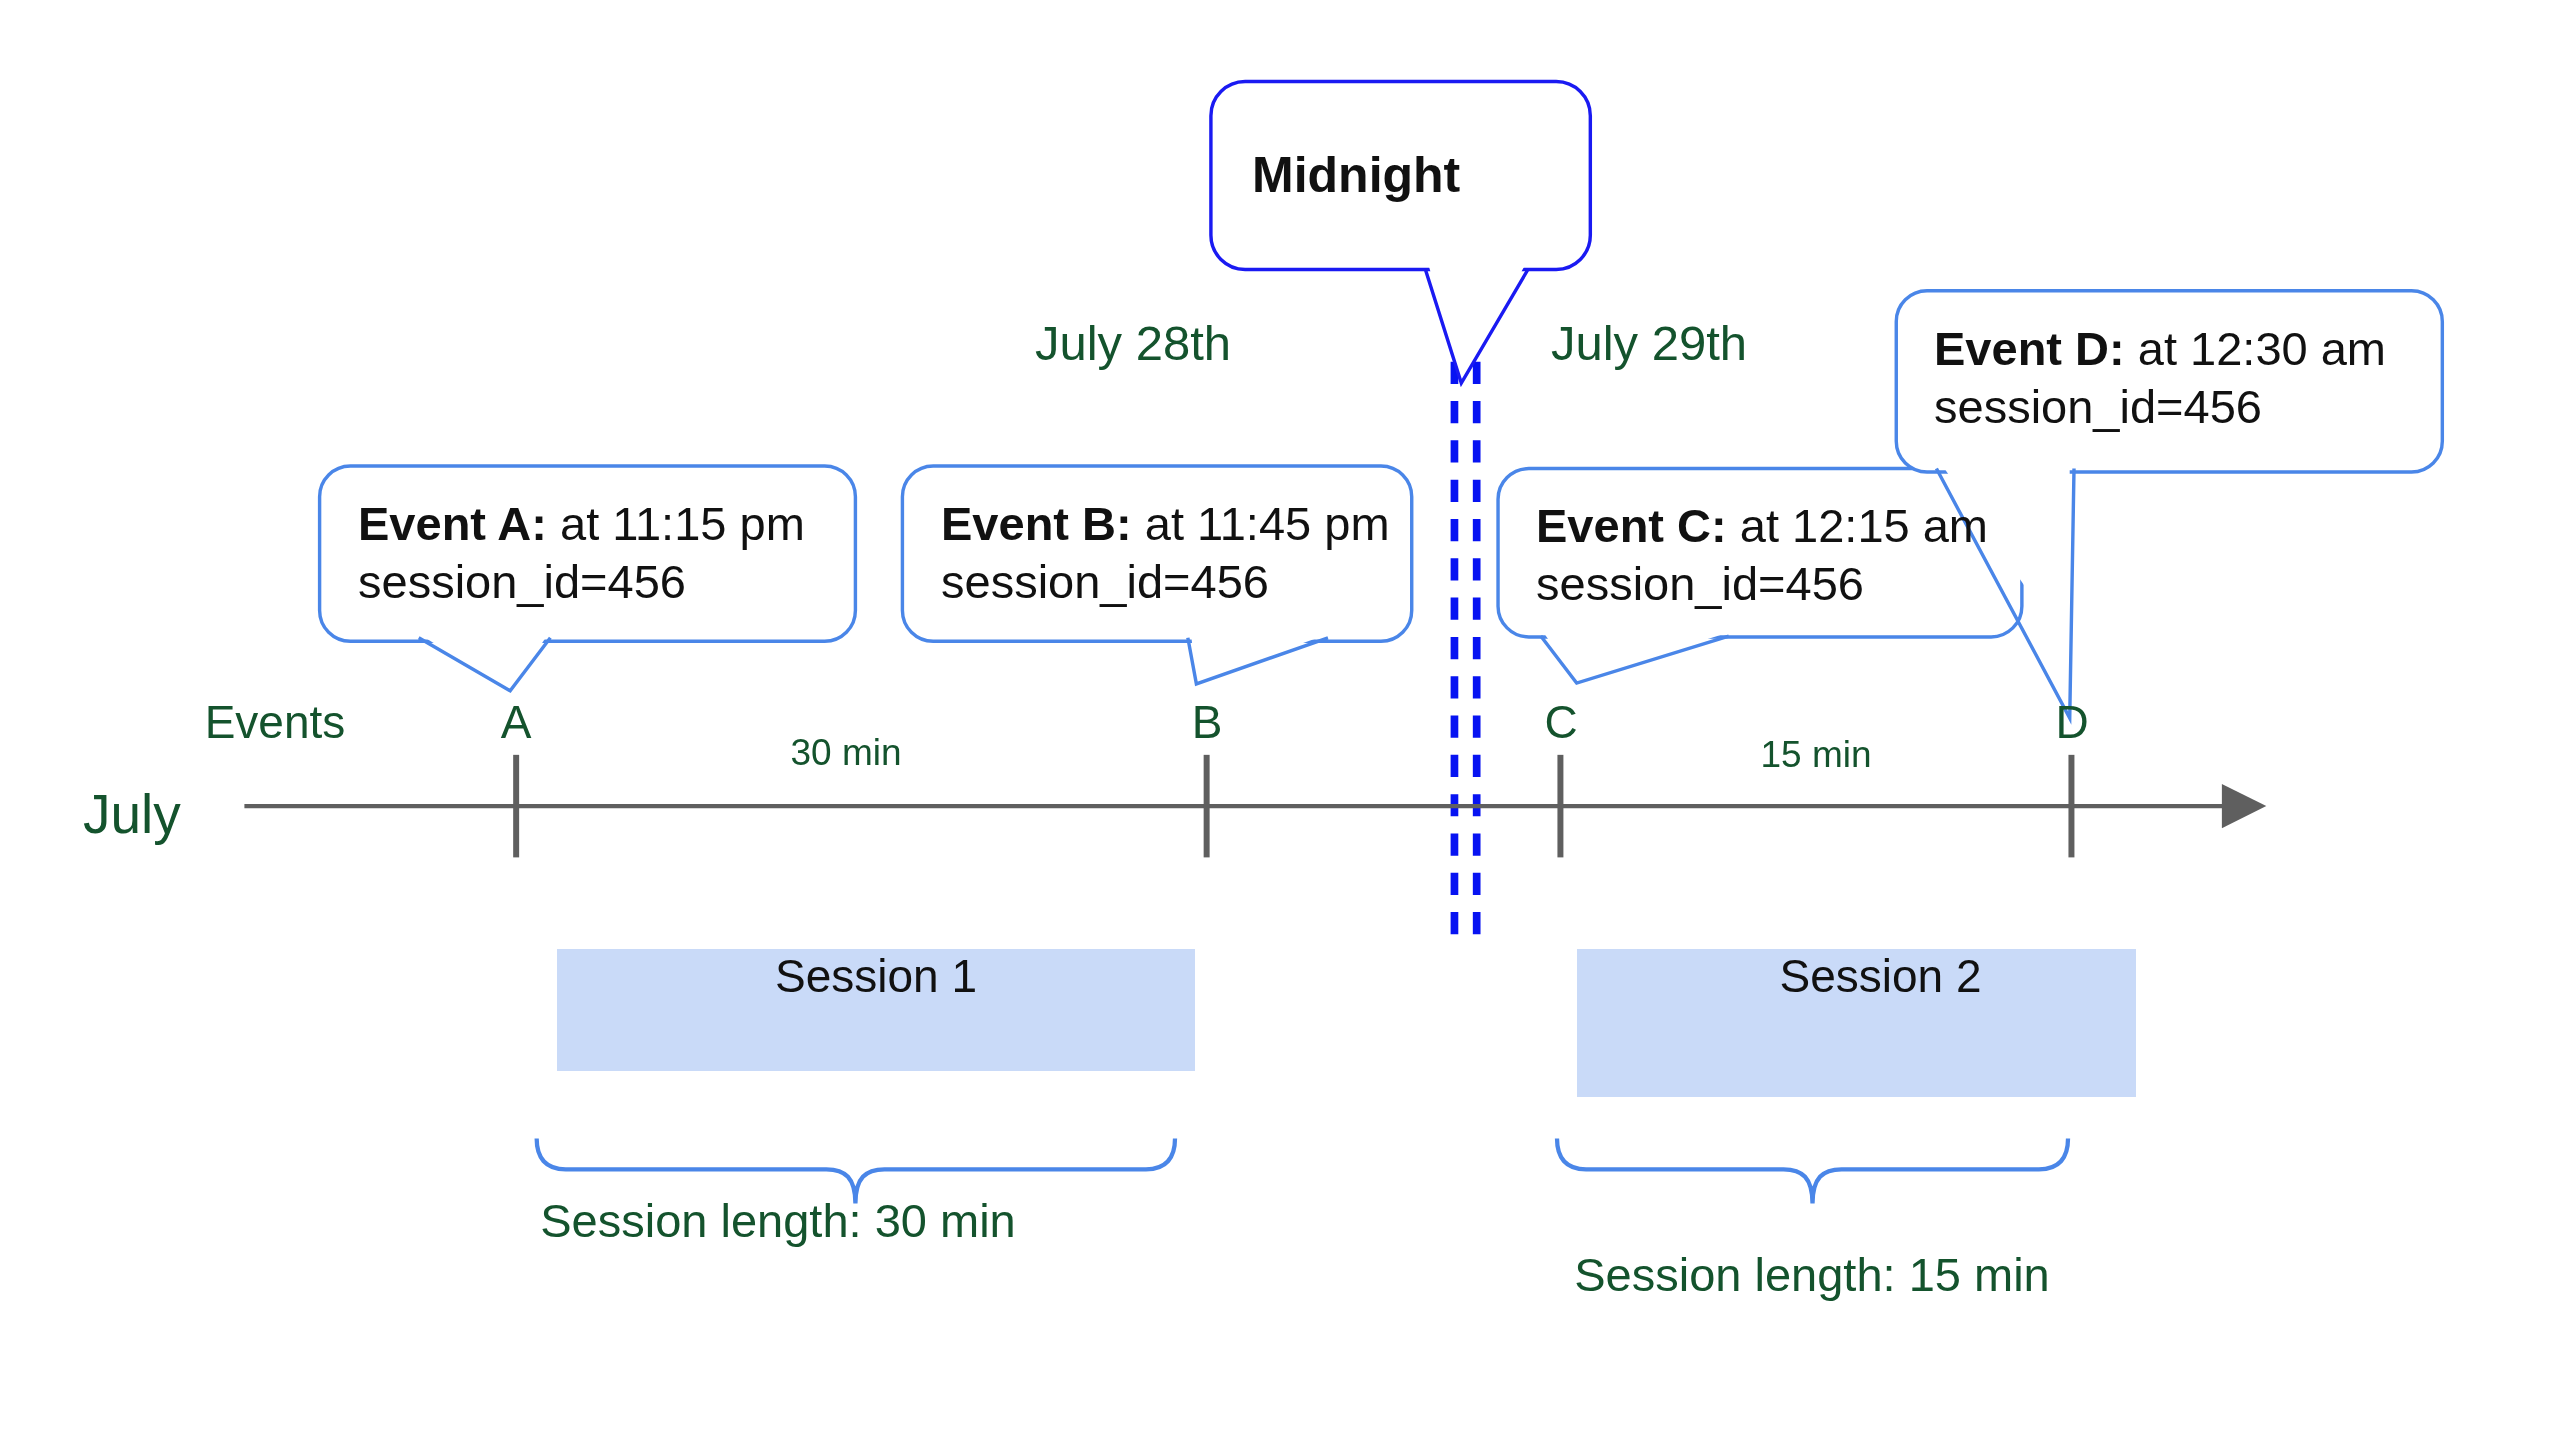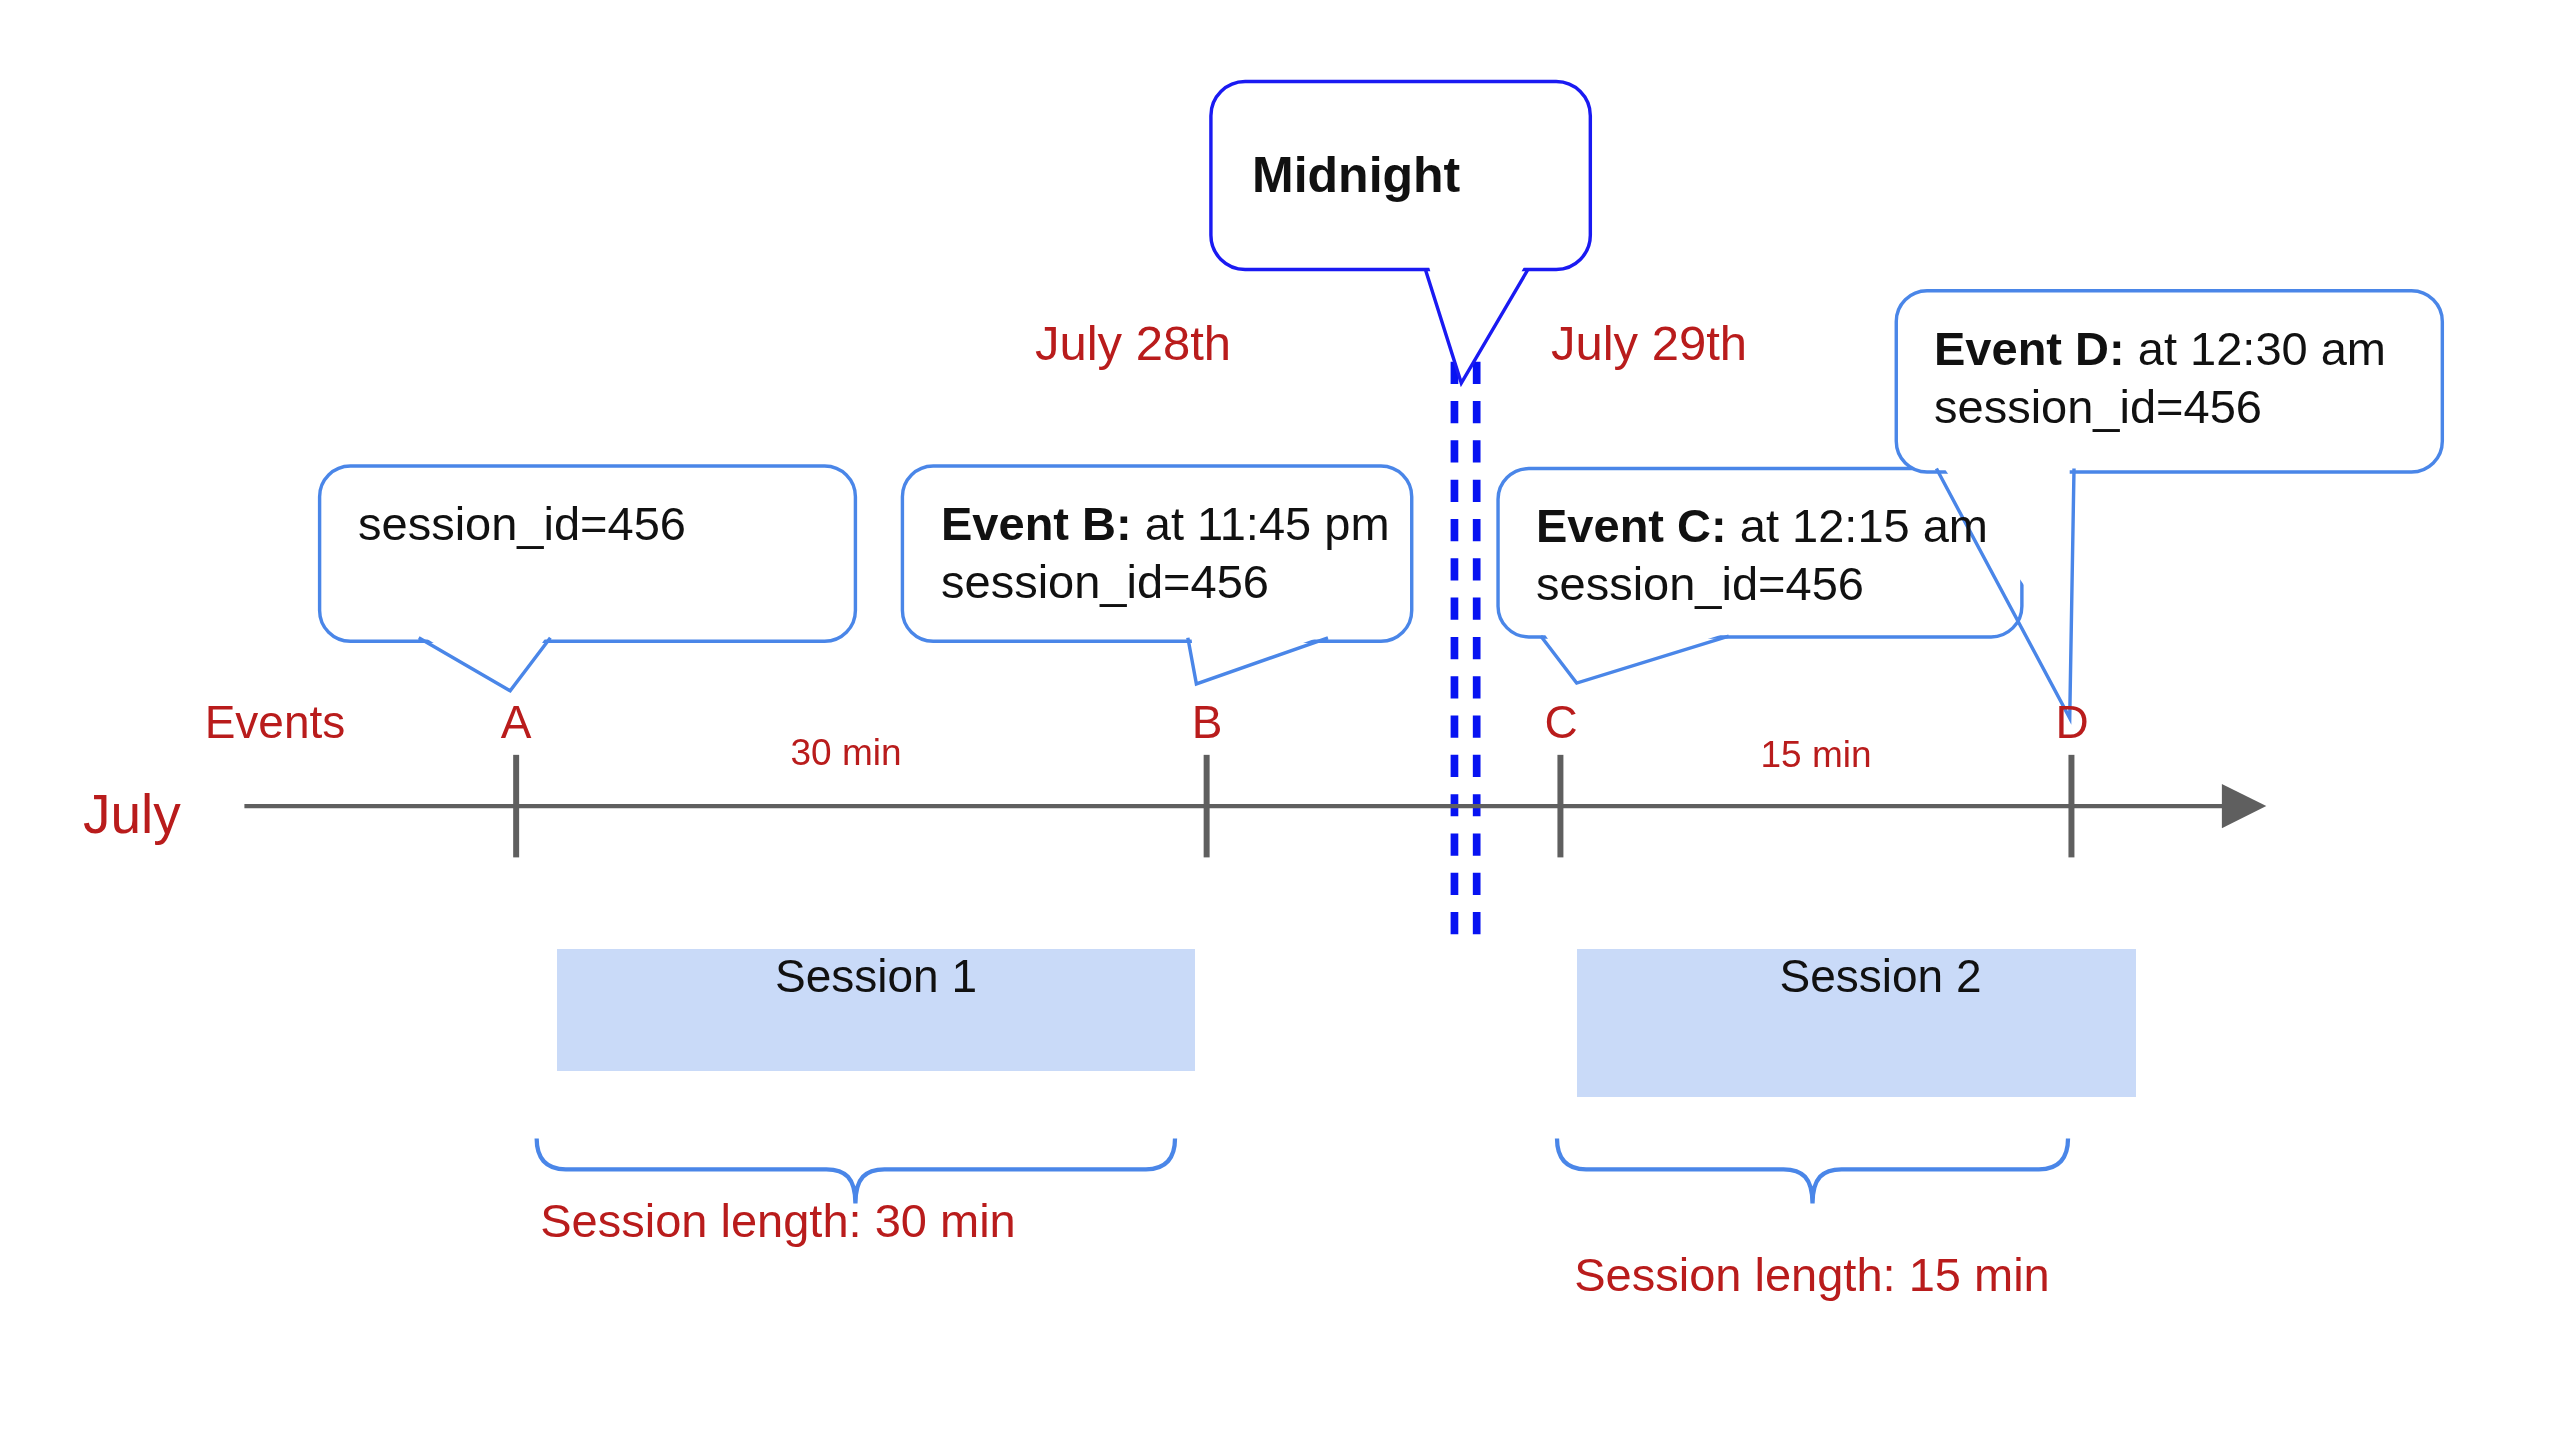--- a/index.html
+++ b/index.html
@@ -5,21 +5,21 @@
   html,body{margin:0;padding:0;background:#ffffff;}
   .canvas{
     position:relative;
     width:2550px;height:1455px;
     background:#ffffff;
     font-family:"Liberation Sans", sans-serif;
     color:#111111;
     overflow:hidden;
   }
   .art{position:absolute;left:0;top:0;width:2550px;height:1455px;}
-  .txt{position:absolute;white-space:nowrap;color:#b91c1c;}
+  .txt{position:absolute;white-space:nowrap;color:#14532d;}
   .centered{transform:translateX(-50%);}
   .date-label{font-size:49px;line-height:51px;}
   .midnight-box{
     position:absolute;left:1211px;top:81px;width:379px;height:188px;
     display:flex;align-items:center;box-sizing:border-box;padding-left:41px;
     font-size:50px;font-weight:bold;text-align:center;
   }
   .bubble-text{position:absolute;box-sizing:border-box;font-size:47px;line-height:58px;}
   .bubble-text .pad{padding:29px 0 0 38px;}
   .bubble-text b{margin-right:0.28em;}
@@ -96,20 +96,21 @@
     <span>Session 2</span>
   </div>
 
   <div class="midnight-box">Midnight</div>
 
   <div class="txt date-label centered" style="left:1133px;top:318px;">July 28th</div>
   <div class="txt date-label centered" style="left:1649px;top:318px;">July 29th</div>
 
   <div class="bubble-text" style="left:320px;top:466px;width:536px;">
     <div class="pad">
+      <div><b>Event A:</b><span>at 11:15 pm</span></div>
       <div>session_id=456</div>
     </div>
   </div>
   <div class="bubble-text" style="left:903px;top:466px;width:509px;">
     <div class="pad">
       <div><b>Event B:</b><span>at 11:45 pm</span></div>
       <div>session_id=456</div>
     </div>
   </div>
   <div class="bubble-text" style="left:1498px;top:468px;width:524px;">

